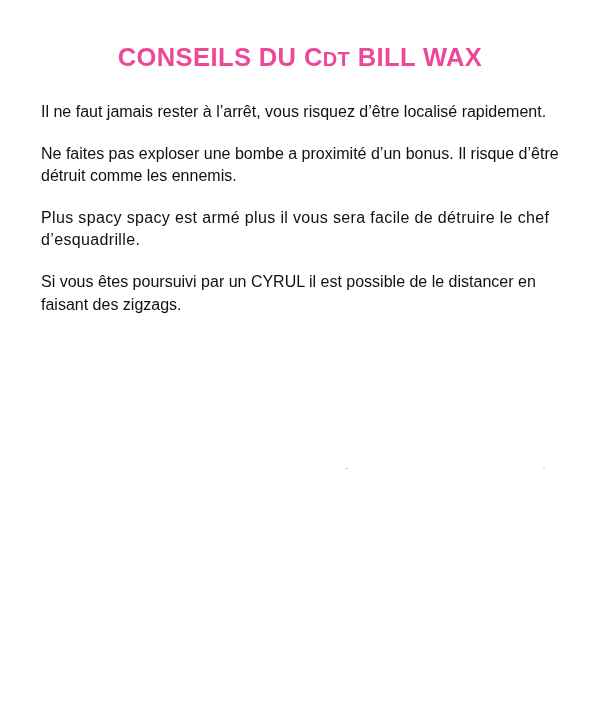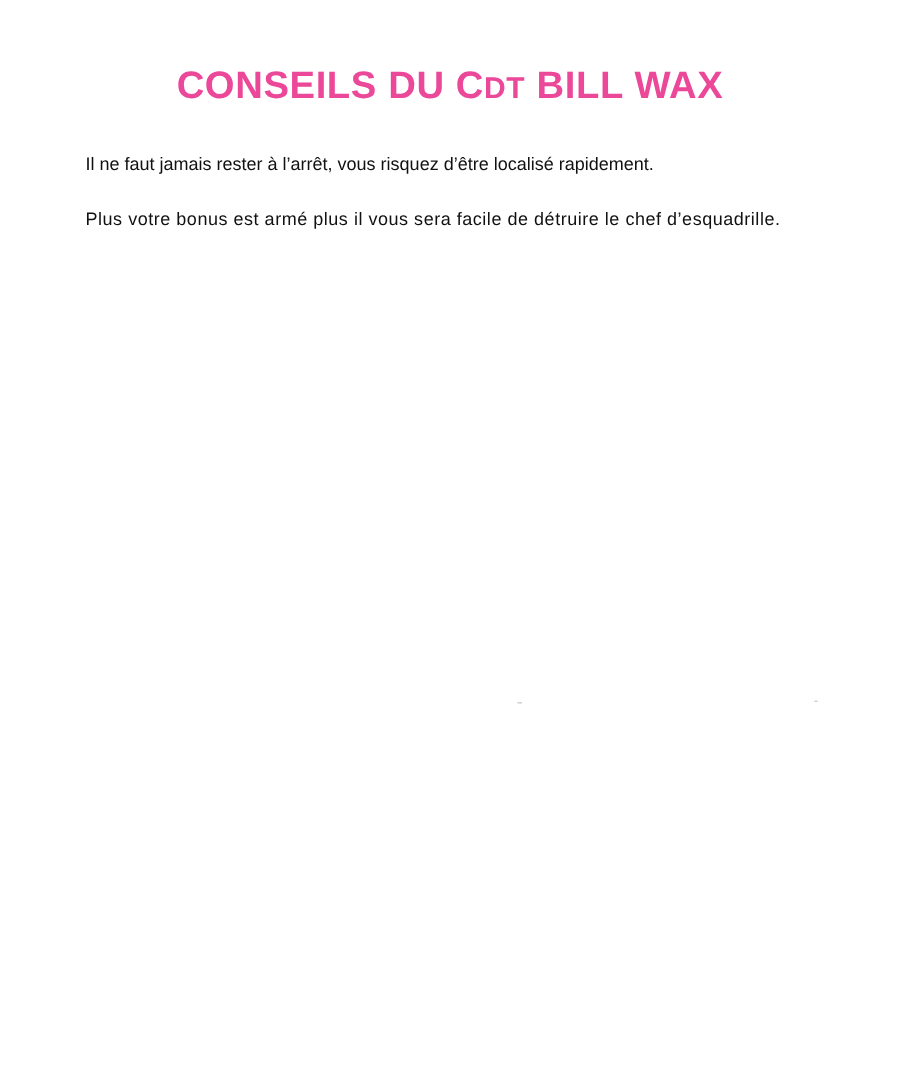--- a/index.html
+++ b/index.html
@@ -32,22 +32,22 @@
     color: #ec4899;
   }
   .doc-title .smallcap {
     font-size: 20px;
     font-weight: bold;
   }
   .body-block {
     padding: 0 41px 0 41px;
   }
   .tip {
-    margin: 16px;
-    font-size: 12px;
+    margin: 0;
+    font-size: 16px;
     line-height: 1.38;
     color: #111111;
     text-align: left;
   }
   .tip.first {
     margin-top: 30px;
   }
   .tip + .tip {
     margin-top: 20px;
   }
@@ -65,19 +65,21 @@
 </style>
 </head>
 <body>
 
 <div class="page">
 
   <h1 class="doc-title"><span>CONSEILS DU C</span><span class="smallcap">DT</span><span> BILL WAX</span></h1>
 
   <div class="body-block">
     <p class="tip first">Il ne faut jamais rester à l’arrêt, vous risquez d’être localisé rapidement.</p>
-    <p class="tip wide">Plus votre bonus est armé plus il vous sera facile de détruire le chef d’esquadrille.</p>
+    <p class="tip">Ne faites pas exploser une bombe a proximité d’un bonus. Il risque d’être détruit comme les ennemis.</p>
+    <p class="tip wide">Plus spacy spacy est armé plus il vous sera facile de détruire le chef d’esquadrille.</p>
+    <p class="tip">Si vous êtes poursuivi par un CYRUL il est possible de le distancer en faisant des zigzags.</p>
   </div>
 
   <div class="speck a"></div>
   <div class="speck b"></div>
 
 </div>
 
 </body></html>

